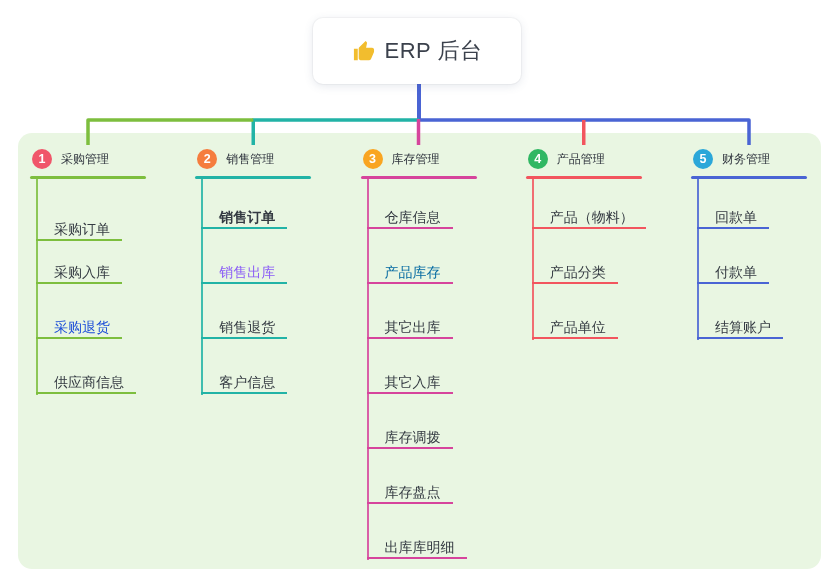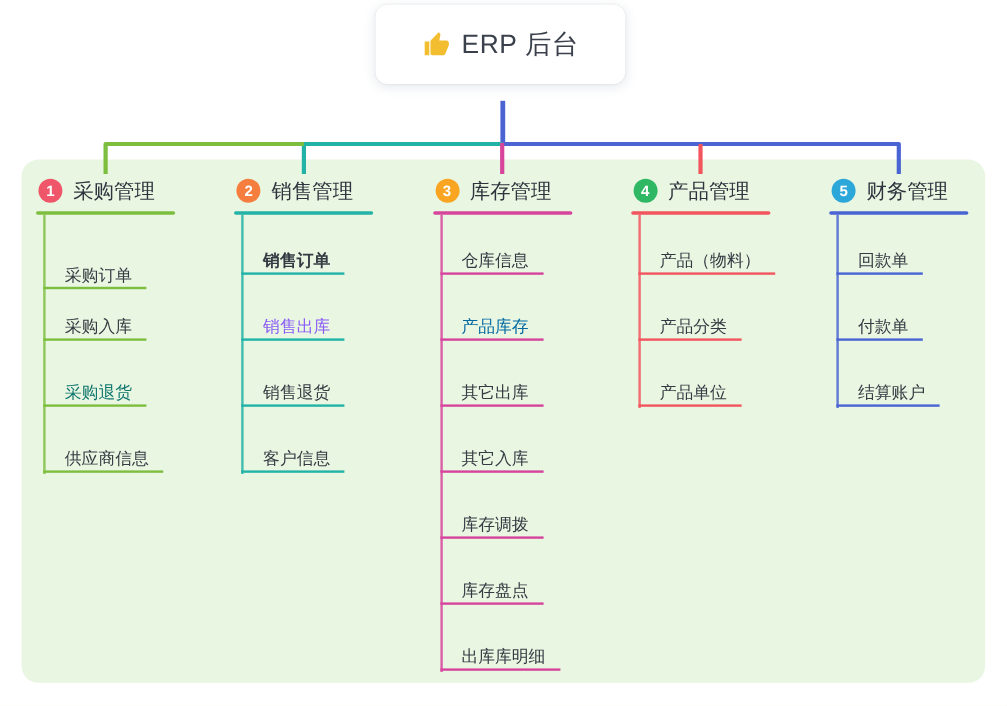--- a/index.html
+++ b/index.html
@@ -6,31 +6,31 @@
   html,body { background:#ffffff; }
   body { font-family:"Liberation Sans","DejaVu Sans",sans-serif; }
 
   .canvas { position:relative; width:839px; height:588px; background:#ffffff; overflow:hidden; }
 
   .panel { position:absolute; left:18px; top:133px; width:803px; height:436px;
            border-radius:14px; z-index:1; }
 
   .connectors { position:absolute; left:0; top:0; width:839px; height:588px; z-index:2; pointer-events:none; }
 
-  .root-node { position:absolute; left:313px; top:4px; width:208px; height:66px;
+  .root-node { position:absolute; left:313px; top:18px; width:208px; height:66px;
                background:#ffffff; border-radius:10px; z-index:3;
                box-shadow:0 2px 10px rgba(70,90,130,0.14), 0 0 0 1px rgba(0,0,0,0.03);
                display:flex; align-items:center; justify-content:center; gap:10px; }
   .root-label { font-size:22px; font-weight:500; letter-spacing:0.5px; }
 
   .branch { position:absolute; width:116px; z-index:3; }
   .branch-header { display:flex; align-items:center; gap:9px; height:24px; padding-left:2px; cursor:default; }
   .badge { width:20px; height:20px; border-radius:50%; color:#fff; font-size:12.5px; font-weight:bold;
            display:flex; align-items:center; justify-content:center; flex:0 0 auto; }
-  .branch-label { font-size:17px; font-weight:500; white-space:nowrap; }
+  .branch-label { font-size:12px; font-weight:500; white-space:nowrap; }
   .branch-underline { position:absolute; left:0; top:29px; width:116px; height:3px; border-radius:2px; }
   .tree-vline { position:absolute; left:6px; top:32px; width:2px; opacity:0.85; }
 
   .child { position:absolute; left:6px; height:23px; line-height:22px;
            padding:0 12px 0 18px; border-bottom:2px solid; white-space:nowrap; }
   .child-label { font-size:14px; }
 </style>
 </head>
 <body>
 
@@ -65,21 +65,21 @@
 
   <div class="child" style="top: 71px; border-bottom-color: rgb(125, 190, 62);">
     <span class="child-label" style="color: rgb(52, 58, 66);">采购订单</span>
   </div>
 
   <div class="child" style="top: 114px; border-bottom-color: rgb(125, 190, 62);">
     <span class="child-label" style="color: rgb(52, 58, 66);">采购入库</span>
   </div>
 
   <div class="child" style="top: 169px; border-bottom-color: rgb(125, 190, 62);">
-    <span class="child-label" style="color: #0f766e;">采购退货</span>
+    <span class="child-label" style="color: #1d4ed8;">采购退货</span>
   </div>
 
   <div class="child" style="top: 224px; border-bottom-color: rgb(125, 190, 62);">
     <span class="child-label" style="color: rgb(52, 58, 66);">供应商信息</span>
   </div>
 </div>
 
   <div class="branch" style="left: 195.25px; top: 147px;">
     <div class="branch-header">
       <span class="badge" style="background: rgb(245, 125, 62);">2</span>

